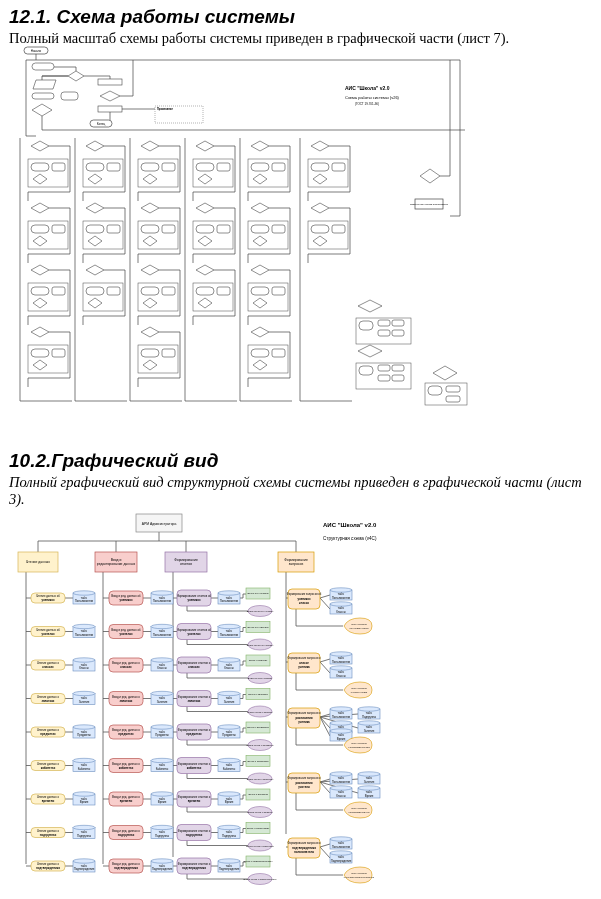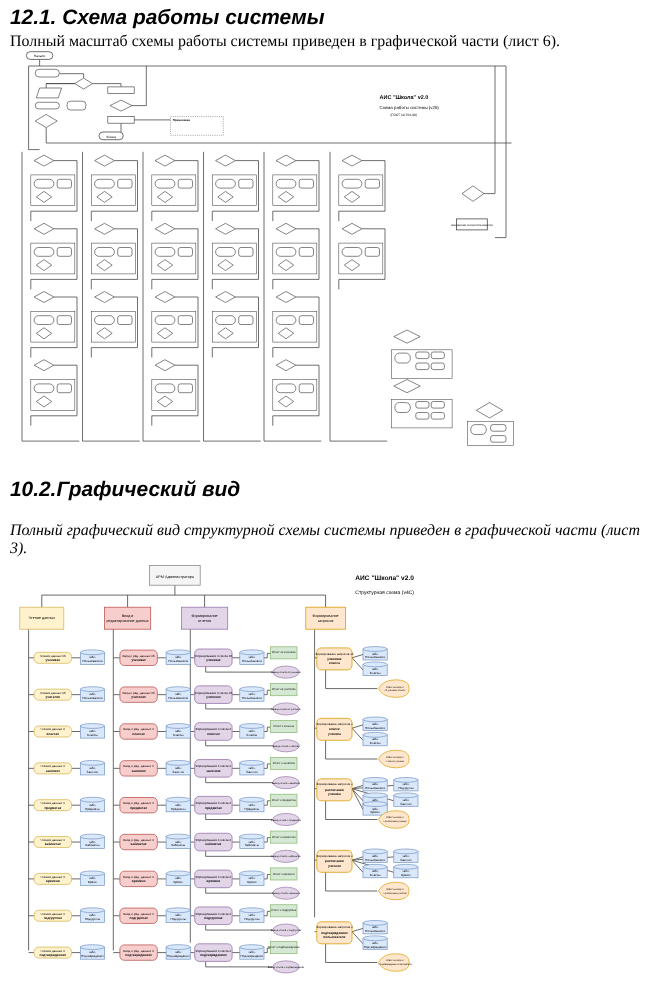--- a/index.html
+++ b/index.html
@@ -7,21 +7,21 @@
   .h1 { position:absolute; left:9px; font-family:"Liberation Sans", sans-serif; font-weight:bold; font-style:italic; font-size:19px; letter-spacing:0; }
   .para { position:absolute; left:9px; font-size:14.5px; line-height:17px; width:590px; }
   #fig1 { position:absolute; left:10px; top:46px; width:460px; height:364px; }
   #fig2 { position:absolute; left:10px; top:512px; width:420px; height:385px; }
   svg text { font-family:"Liberation Sans", sans-serif; }
 </style>
 </head>
 <body>
 
 <div class="h1" style="top:6px;">12.1. Схема работы системы</div>
-<div class="para" style="top:30px;">Полный масштаб схемы работы системы приведен в графической части (лист 6).</div>
+<div class="para" style="top:30px;">Полный масштаб схемы работы системы приведен в графической части (лист 7).</div>
 
 <svg id="fig1" viewBox="0 0 460 364">
   <g stroke="#444" fill="none" stroke-width="0.7" id="fc-lines">
       <polyline points="26,8 26,14"></polyline>
       <polyline points="16,14 450,14 450,170 440,170"></polyline>
       <polyline points="16,14 16,90 26,90"></polyline>
       <polyline points="44,21 66,21 66,25"></polyline>
       <polyline points="32,30 58,30 32,30 32,34"></polyline>
       <polyline points="74,30 100,30 100,33"></polyline>
       <polyline points="110,50 123,50 123,14"></polyline>
@@ -201,21 +201,21 @@
   <g>
     <rect x="145" y="60" width="48" height="17" fill="none" stroke="#666" stroke-dasharray="1,1" stroke-width="0.5"></rect>
     <text x="147" y="64" font-size="2.6" font-weight="bold">Примечание</text>
   </g>
   <g>
     <rect x="405" y="153" width="28" height="10" fill="#fff" stroke="#444" stroke-width="0.7"></rect>
     <text x="419" y="159" font-size="2.4" text-anchor="middle">Завершение сессии пользователя</text>
   </g>
 </svg>
 
-<div class="h1" style="top:435px;">10.2.Графический вид</div>
+<div class="h1" style="top:450px;">10.2.Графический вид</div>
 <div class="para" style="top:474px;font-style:italic;">Полный графический вид структурной схемы системы приведен в графической части (лист 3).</div>
 
 <svg id="fig2" viewBox="0 0 420 385">
   <g id="sd-lines" stroke="#555" fill="none" stroke-width="0.8">
       <polyline points="149,20 149,29 "></polyline>
       <polyline points="28,40 28,29 286,29 286,40"></polyline>
       <polyline points="106,29 106,40"></polyline>
       <polyline points="176,29 176,40"></polyline>
       <polyline points="16,60 16,352"></polyline>
       <polyline points="93,60 93,352"></polyline>

